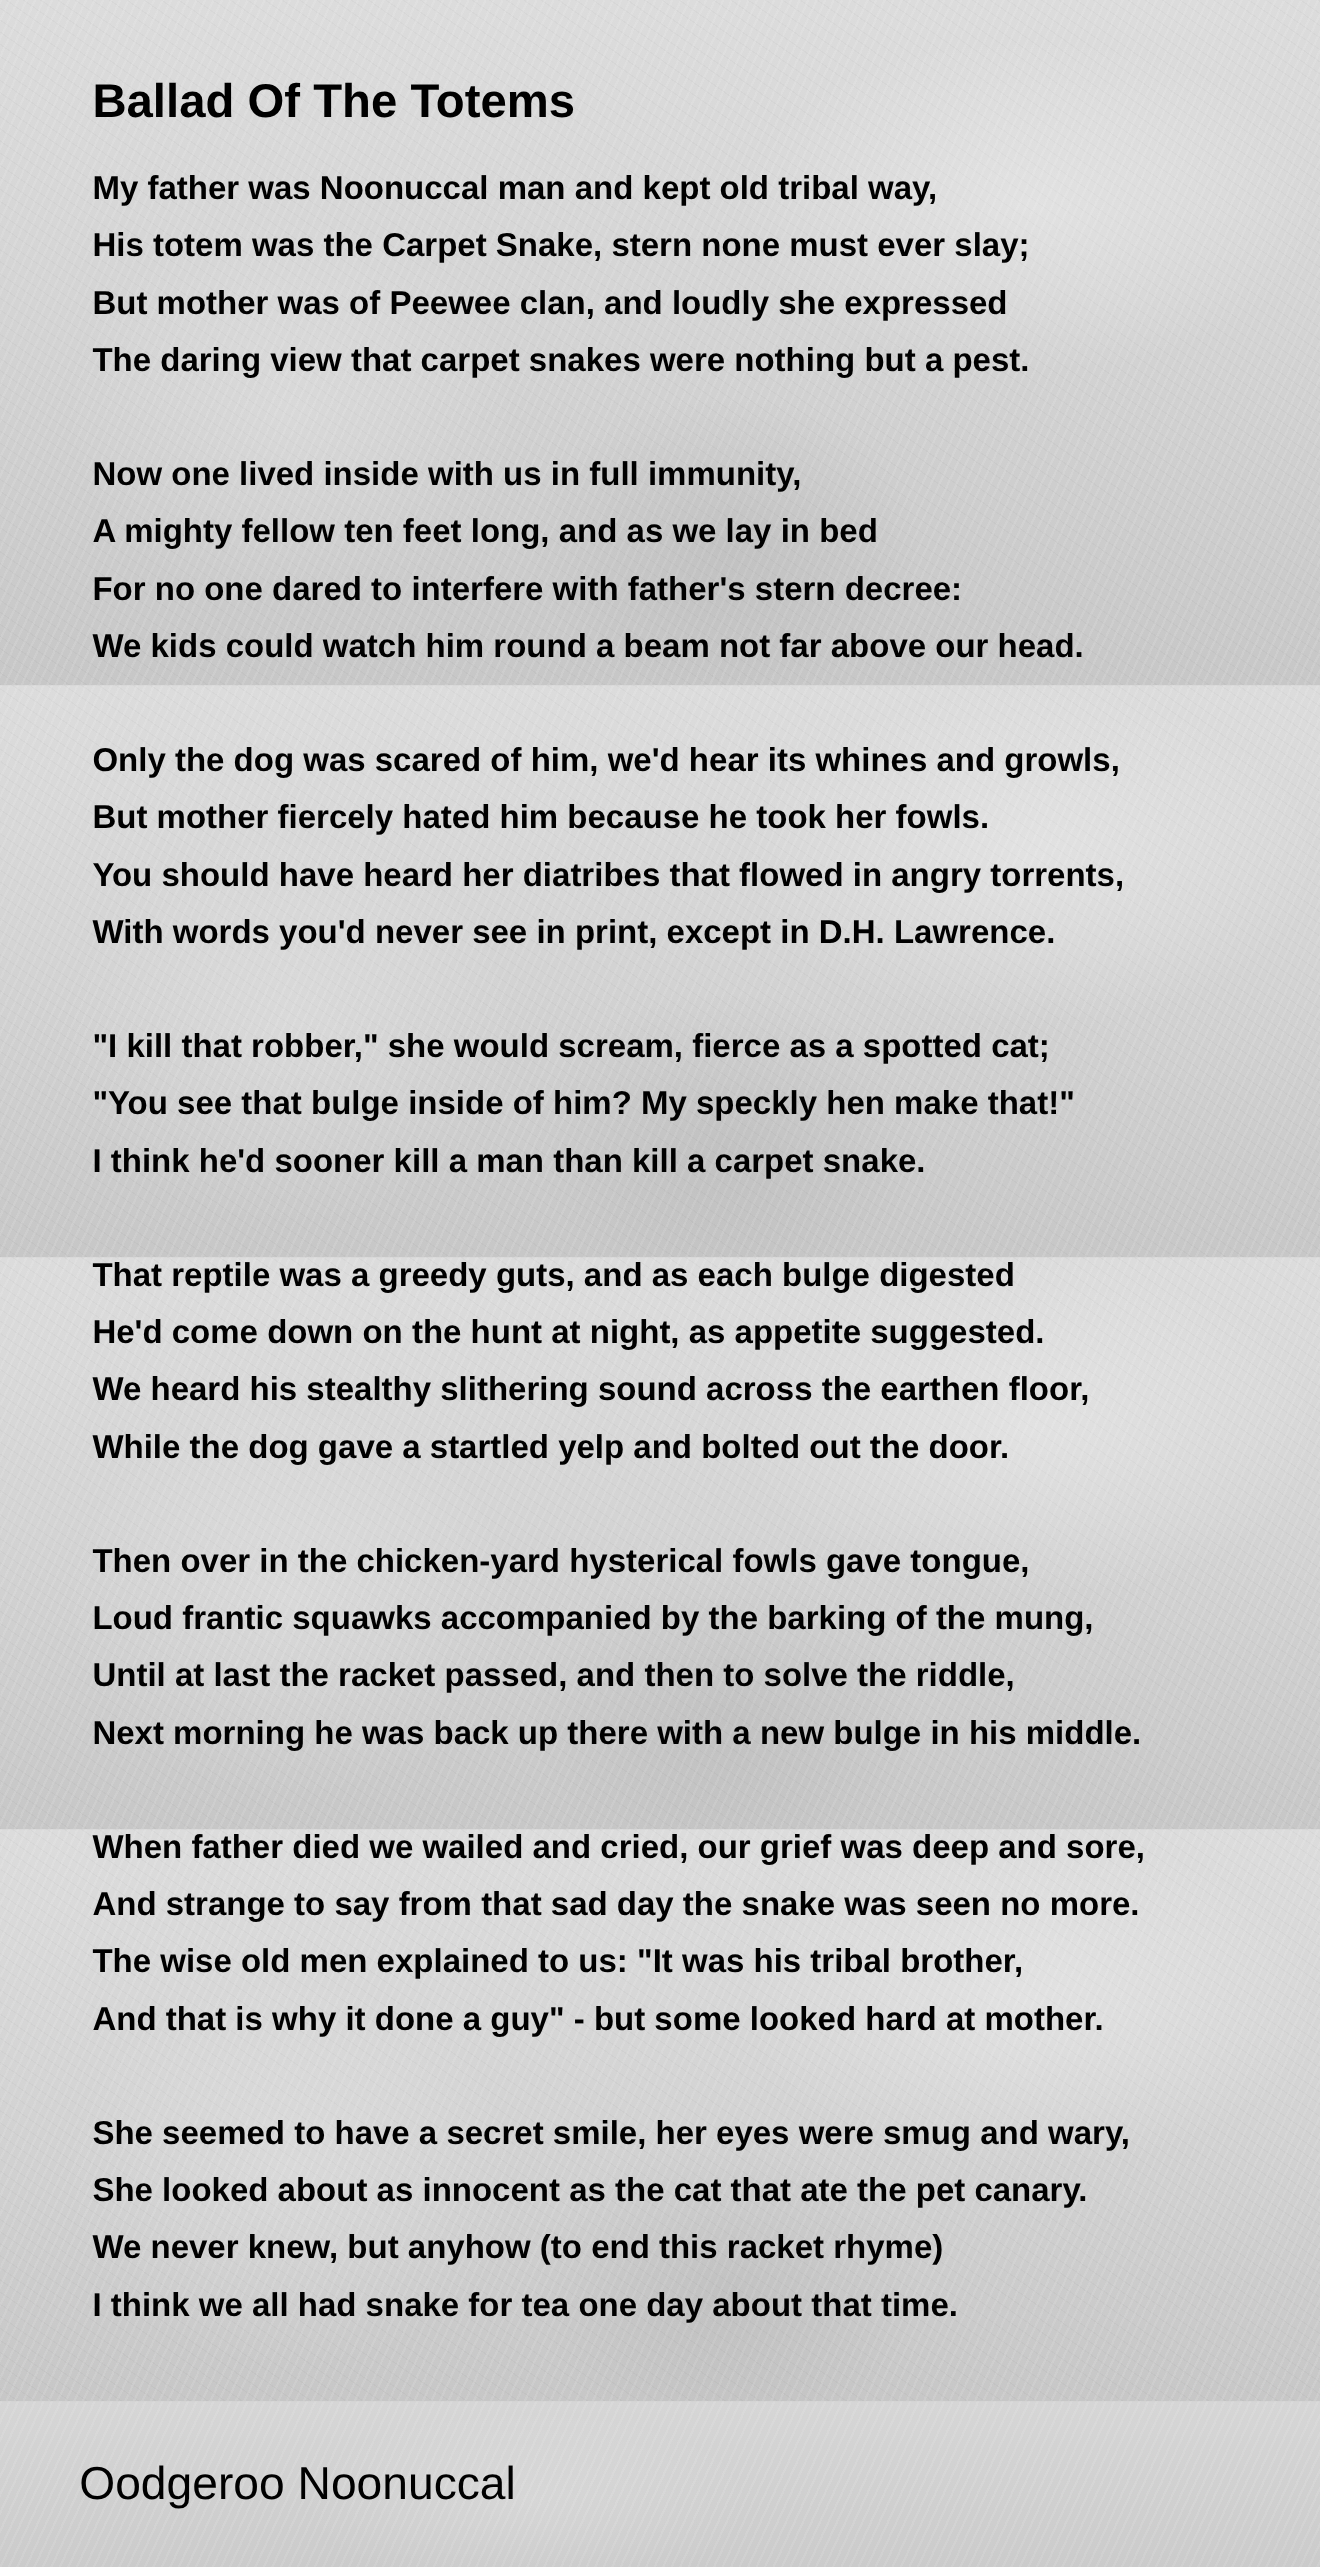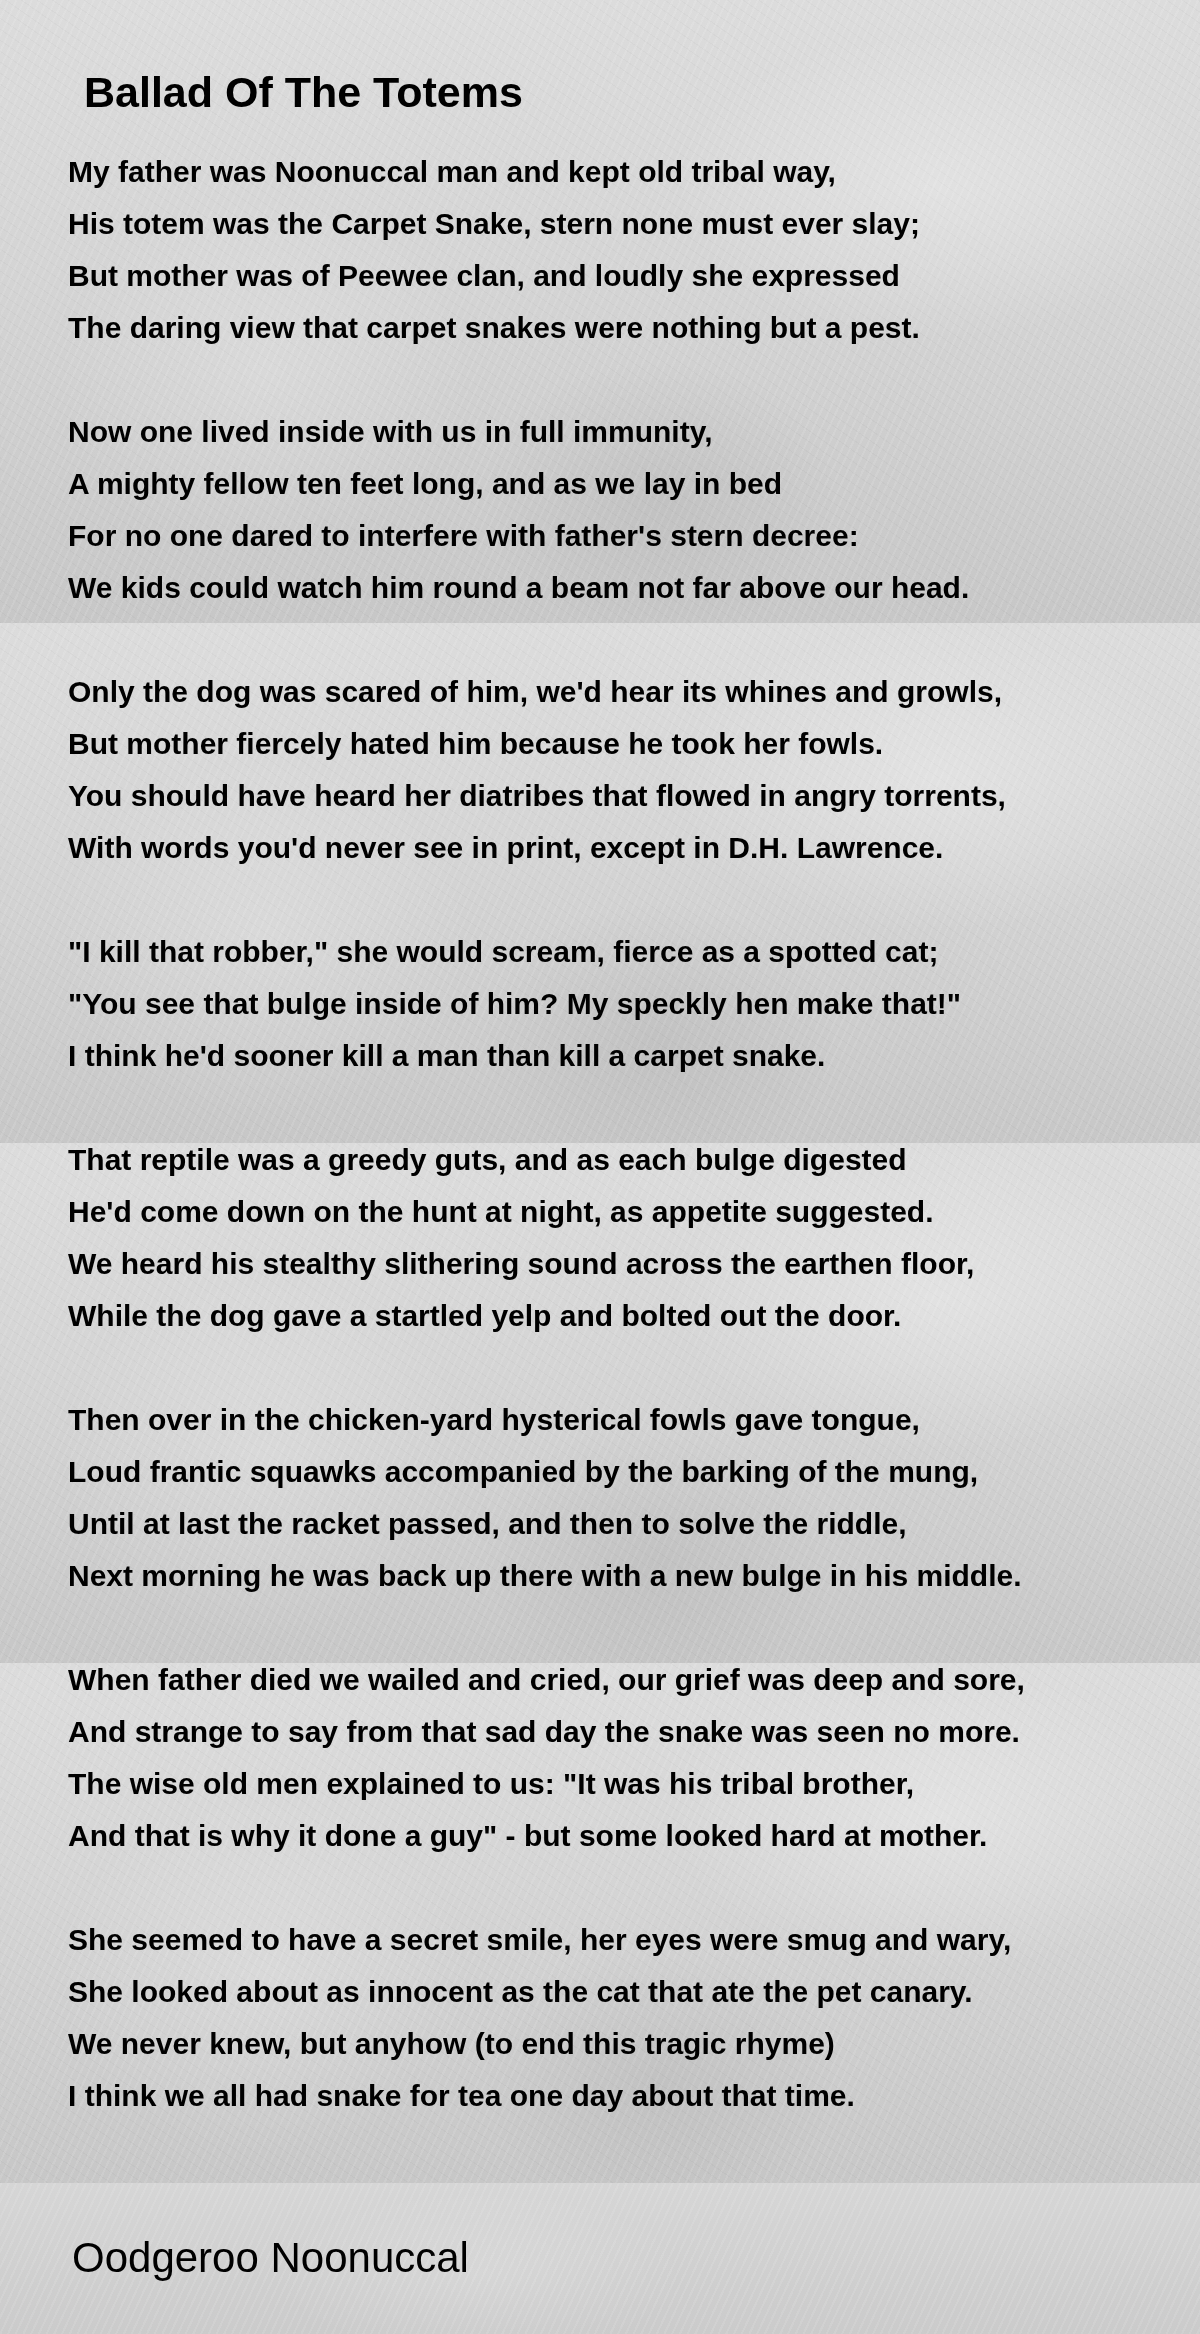--- a/index.html
+++ b/index.html
@@ -52,21 +52,21 @@
     font-weight: bold;
     line-height: 52px;
     white-space: nowrap;
   }
   .poem-body {
     position: absolute;
     left: 0;
     top: 146px;
   }
   .stanza {
-    margin: 0 0 52px 0;
+    margin: 0 0 52px 16px;
   }
   .poem-line {
     display: block;
     font-size: 30px;
     font-weight: bold;
     line-height: 52px;
     height: 52px;
     white-space: nowrap;
   }
   .author {
@@ -129,19 +129,19 @@
     </div>
     <div class="stanza">
       <span class="poem-line">When father died we wailed and cried, our grief was deep and sore,</span>
       <span class="poem-line">And strange to say from that sad day the snake was seen no more.</span>
       <span class="poem-line">The wise old men explained to us: "It was his tribal brother,</span>
       <span class="poem-line">And that is why it done a guy" - but some looked hard at mother.</span>
     </div>
     <div class="stanza">
       <span class="poem-line">She seemed to have a secret smile, her eyes were smug and wary,</span>
       <span class="poem-line">She looked about as innocent as the cat that ate the pet canary.</span>
-      <span class="poem-line">We never knew, but anyhow (to end this tragic rhyme)</span>
+      <span class="poem-line">We never knew, but anyhow (to end this racket rhyme)</span>
       <span class="poem-line">I think we all had snake for tea one day about that time.</span>
     </div>
   </div>
 
   <div class="author">Oodgeroo Noonuccal</div>
 </div>
 
 </body></html>

